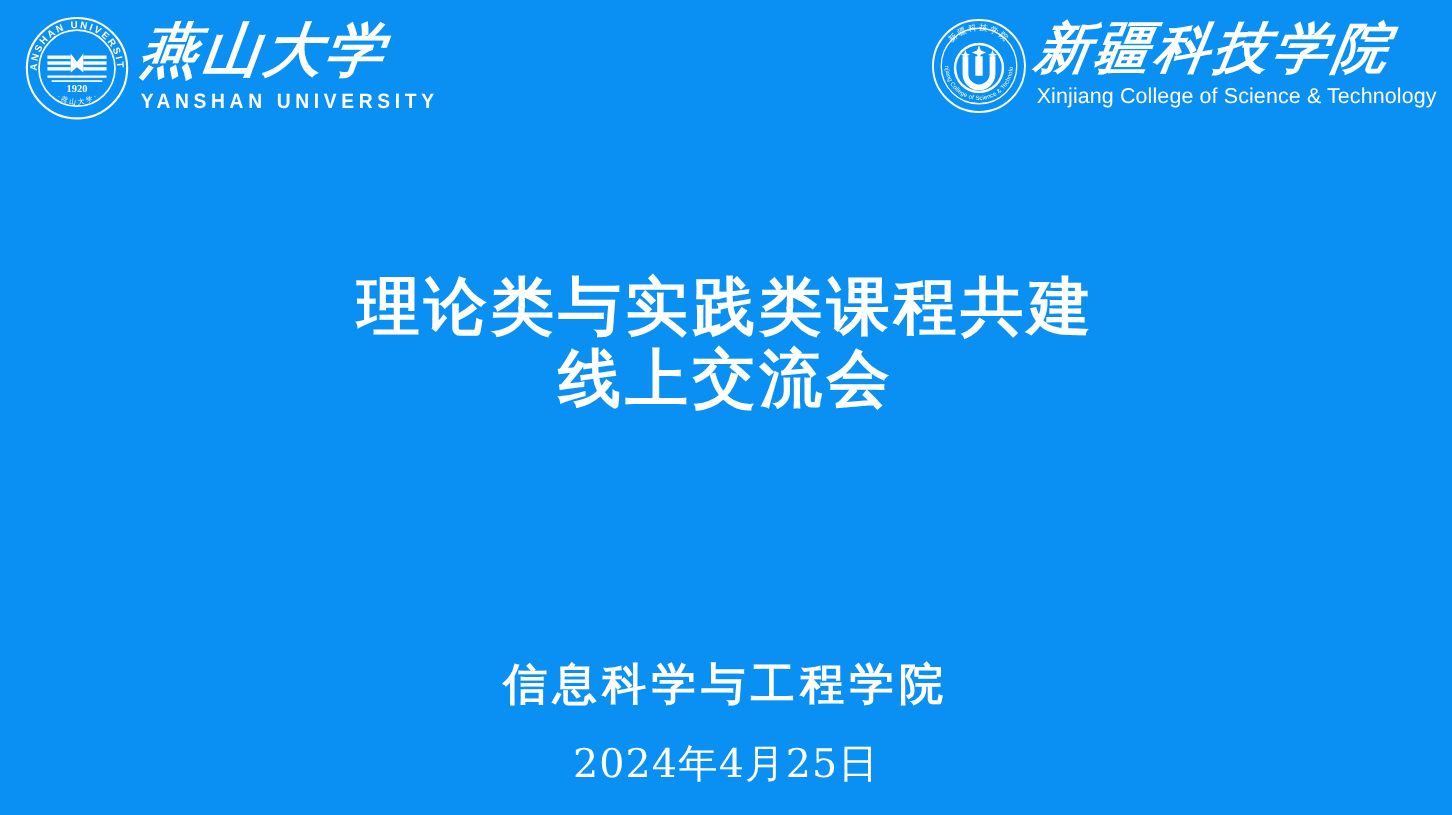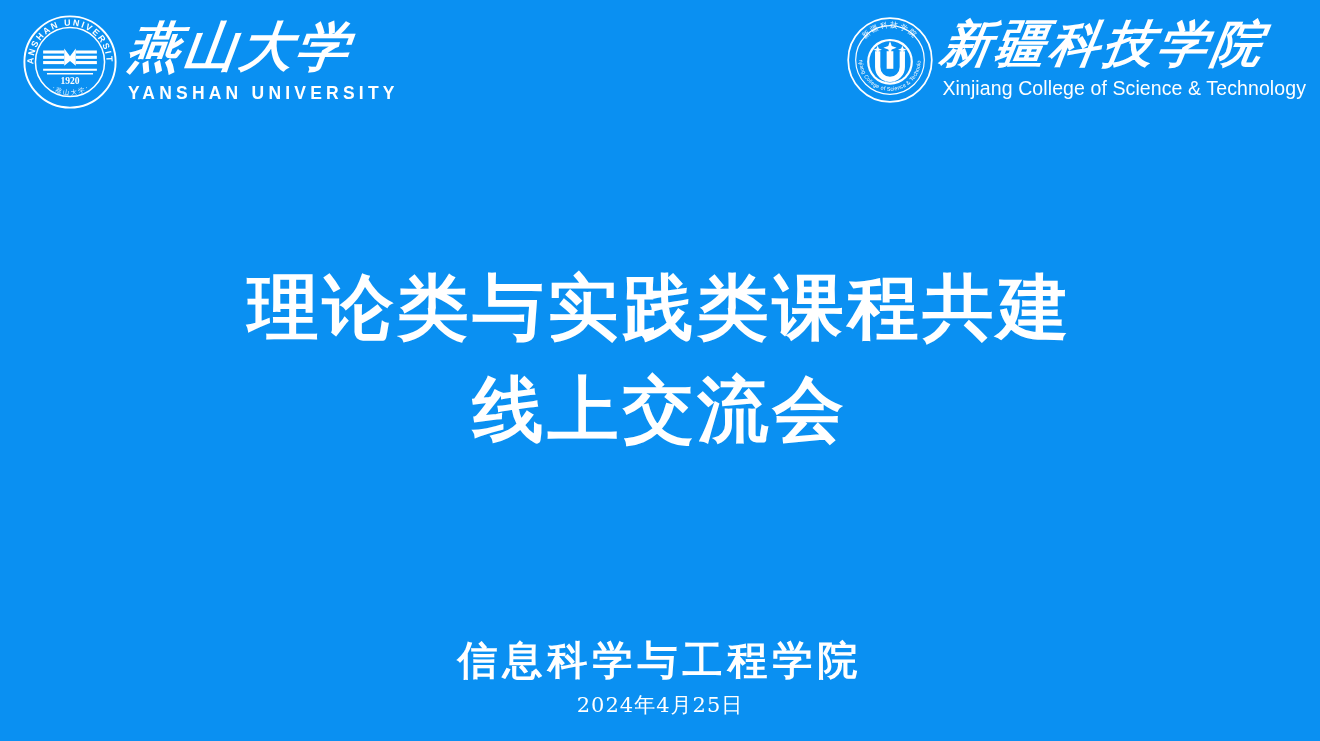--- a/index.html
+++ b/index.html
@@ -85,50 +85,49 @@
   #title-block {
     position: absolute;
     left: 0;
     right: 0;
     top: 246px;
     text-align: center;
   }
   .title-line {
     font-family: "DejaVu Serif", "Liberation Serif", serif;
     font-weight: 700;
-    font-size: 71px;
+    font-size: 57px;
     line-height: 1.16;
     letter-spacing: 4px;
     color: #ffffff;
     white-space: nowrap;
-    margin-top: 20px;
   }
 
   
   #footer-block {
     position: absolute;
     left: 0;
     right: 0;
     bottom: 22px;
     text-align: center;
   }
   #footer-org {
     font-family: "DejaVu Serif", "Liberation Serif", serif;
     font-size: 40px;
     font-weight: 700;
     letter-spacing: 5px;
     line-height: 1.1;
     color: #ffffff;
   }
   #footer-date {
     font-family: "DejaVu Serif", "Liberation Serif", serif;
-    font-size: 21px;
+    font-size: 36px;
     font-weight: 400;
     letter-spacing: 1px;
-    margin-top: 9px;
+    margin-top: 26px;
     color: #ffffff;
   }
 
   svg { display: block; }
 </style>
 </head>
 <body>
 
 <div id="slide" style="background: rgb(10, 144, 242);">
 

